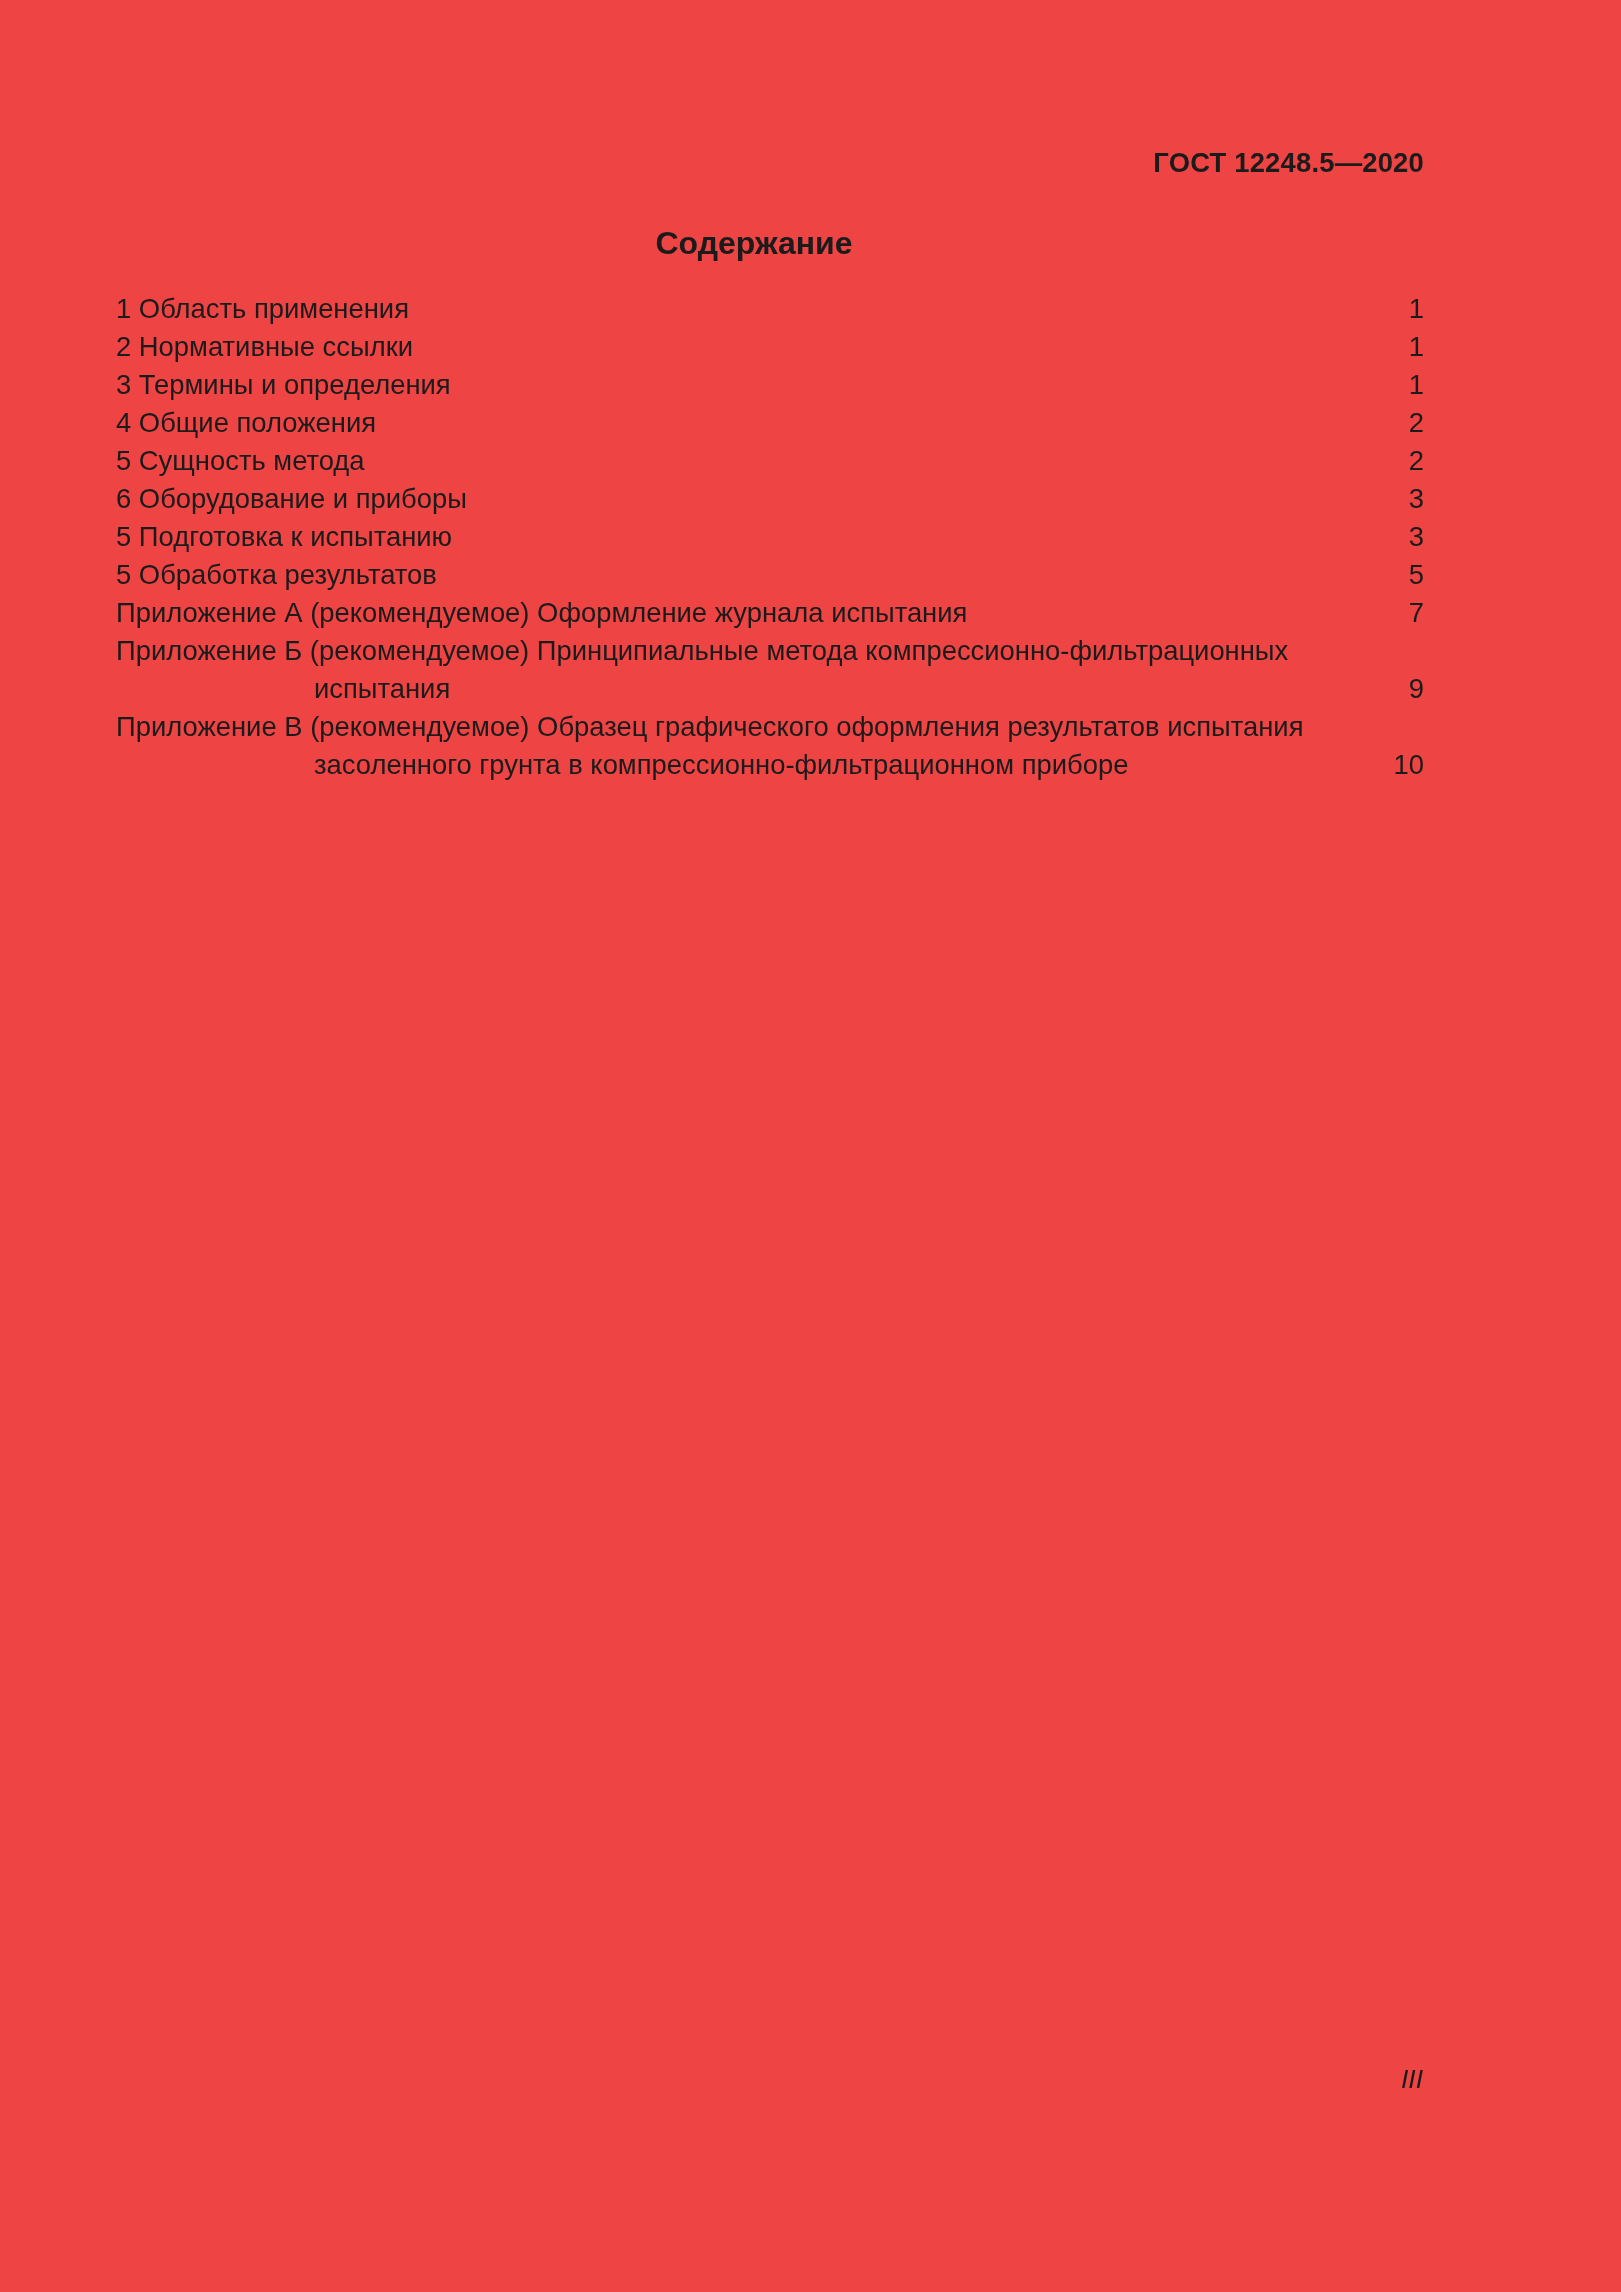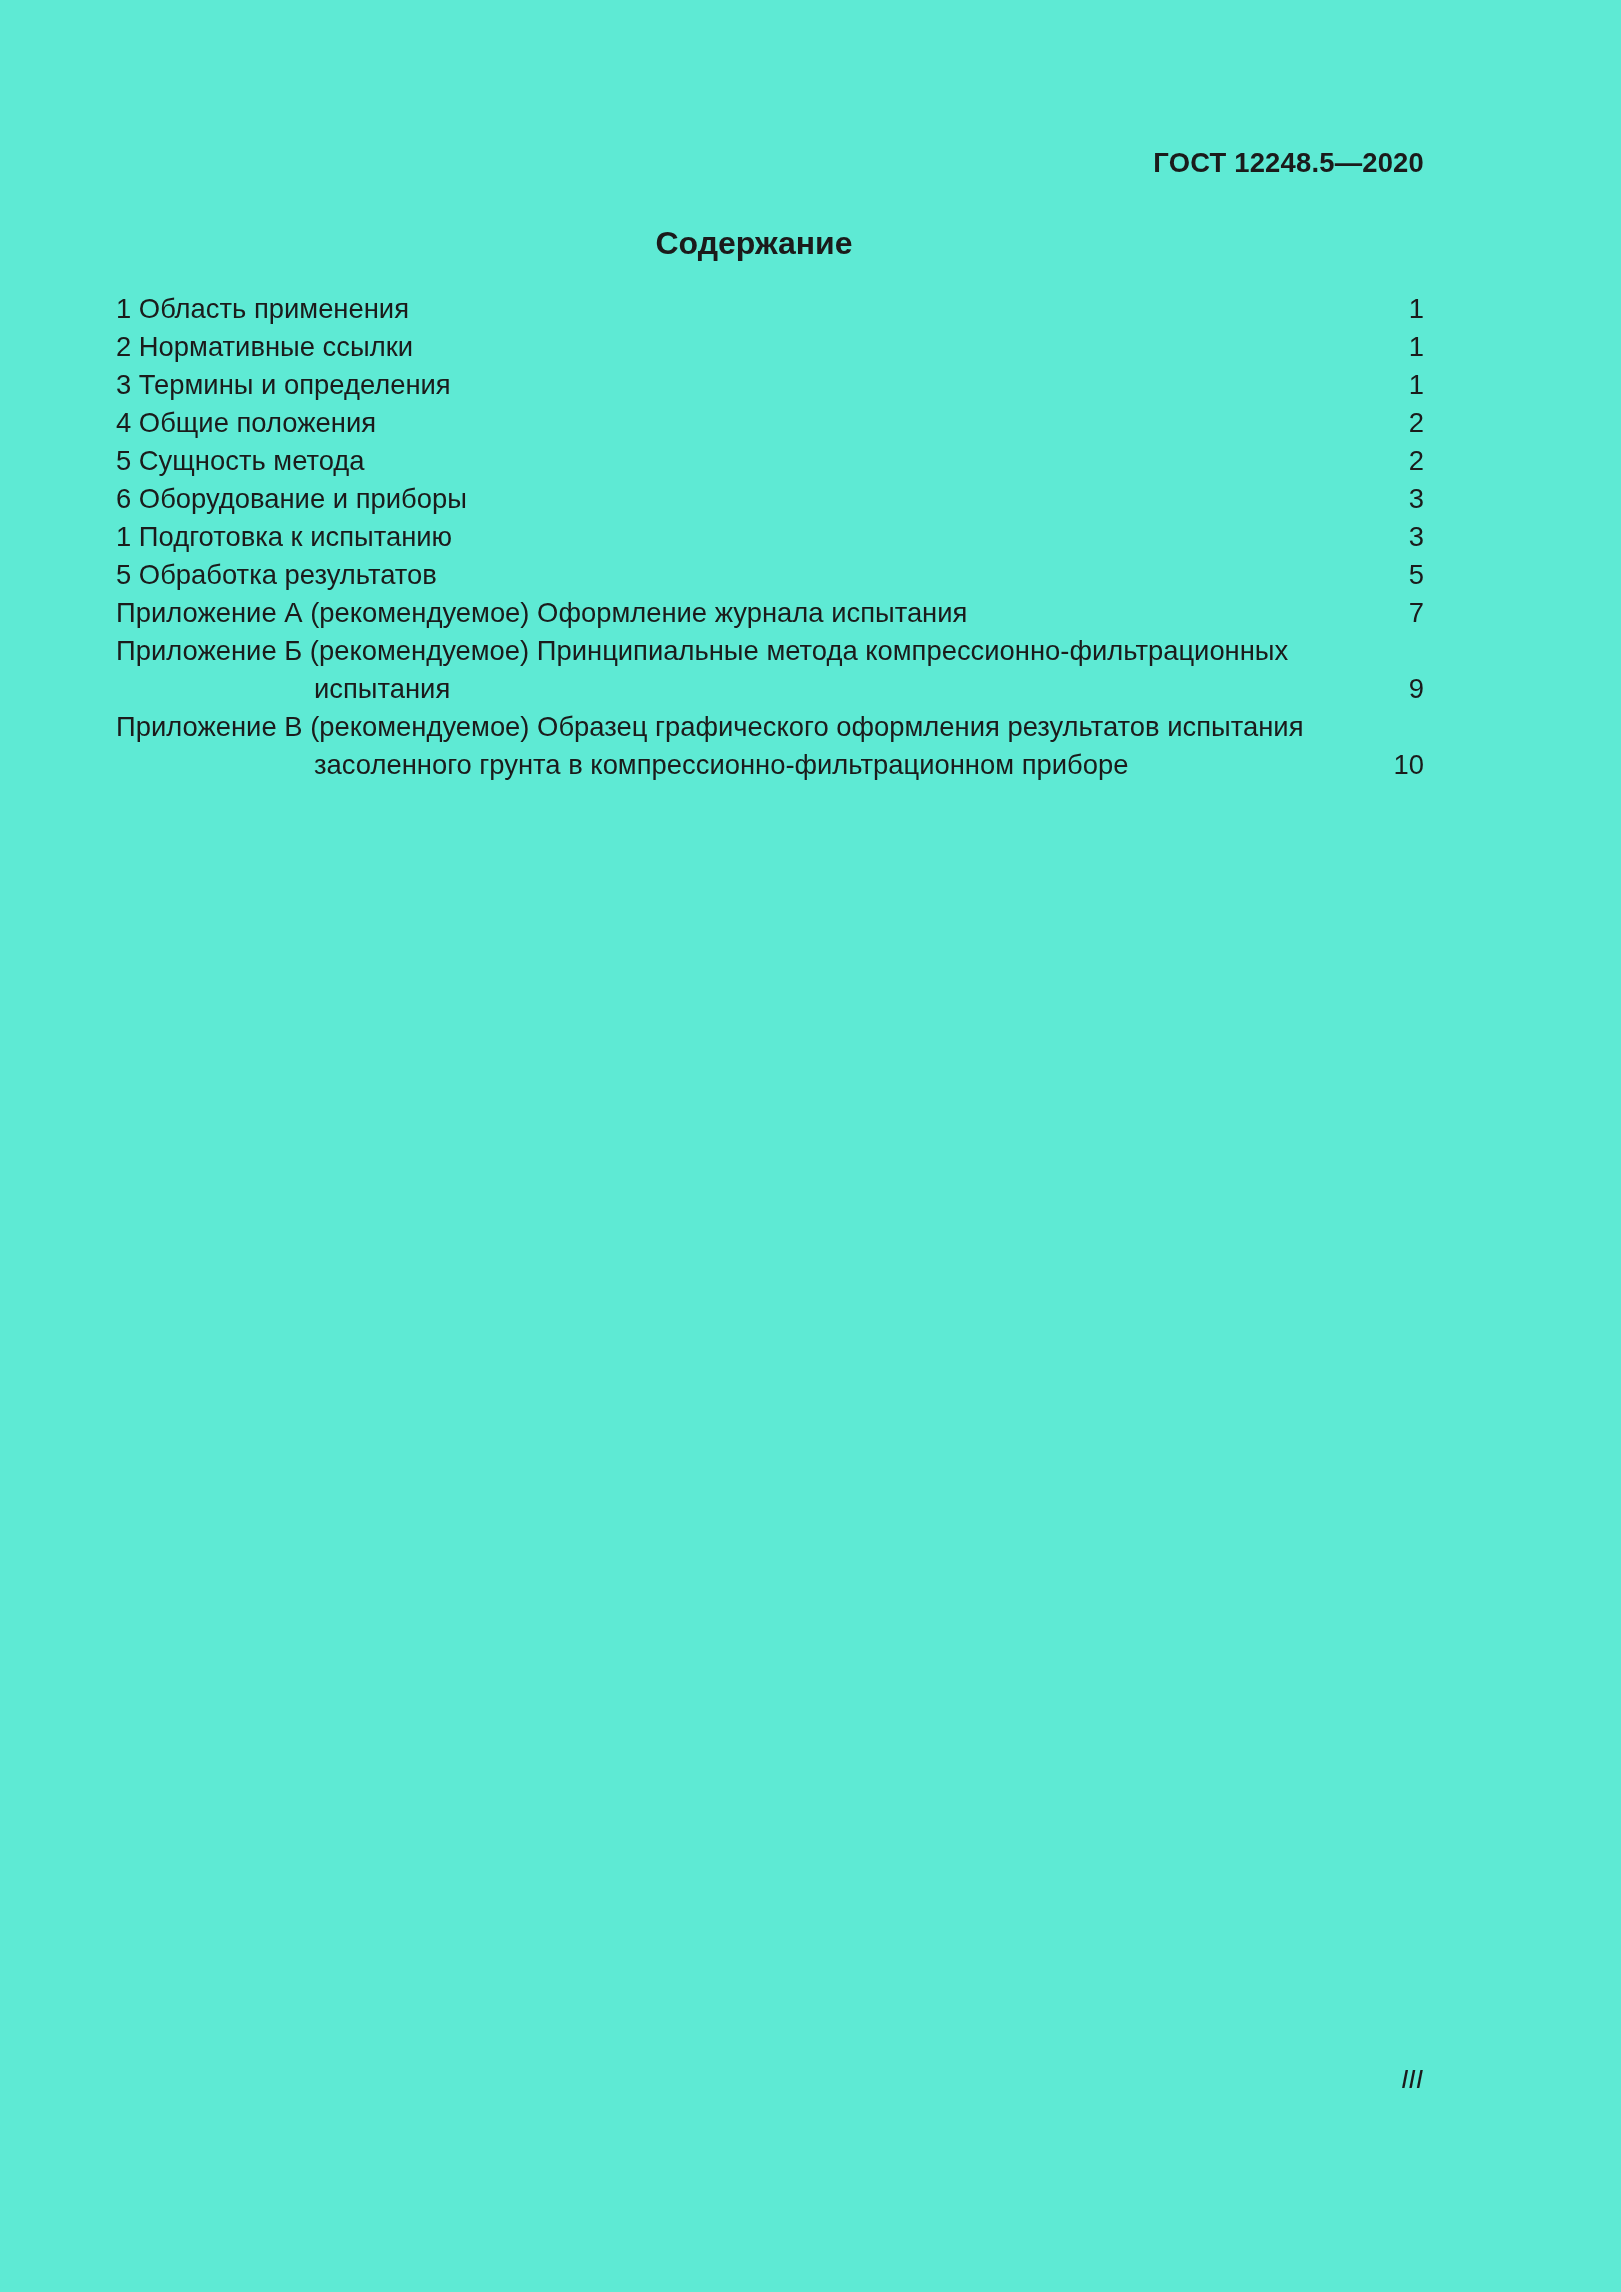--- a/index.html
+++ b/index.html
@@ -4,21 +4,21 @@
 <style>
   html, body {
     margin: 0;
     padding: 0;
     background: #f7f7f8;
   }
   .page {
     position: relative;
     width: 1621px;
     height: 2293px;
-    background: #5eead4;
+    background: #ef4444;
     font-family: "Liberation Sans", sans-serif;
     color: #1b1b1b;
     overflow: hidden;
   }
   .doc-header {
     position: absolute;
     top: 147px;
     right: 197px;
     font-size: 27.4px;
     font-weight: bold;
@@ -111,21 +111,21 @@
       <span class="toc-page">2</span>
     </div>
 
     <div class="toc-row">
       <span class="toc-text">6 Оборудование и приборы</span>
       <span class="toc-leader"></span>
       <span class="toc-page">3</span>
     </div>
 
     <div class="toc-row">
-      <span class="toc-text">1 Подготовка к испытанию</span>
+      <span class="toc-text">5 Подготовка к испытанию</span>
       <span class="toc-leader"></span>
       <span class="toc-page">3</span>
     </div>
 
 
     <div class="toc-row">
       <span class="toc-text">5 Обработка результатов</span>
       <span class="toc-leader"></span>
       <span class="toc-page">5</span>
     </div>

